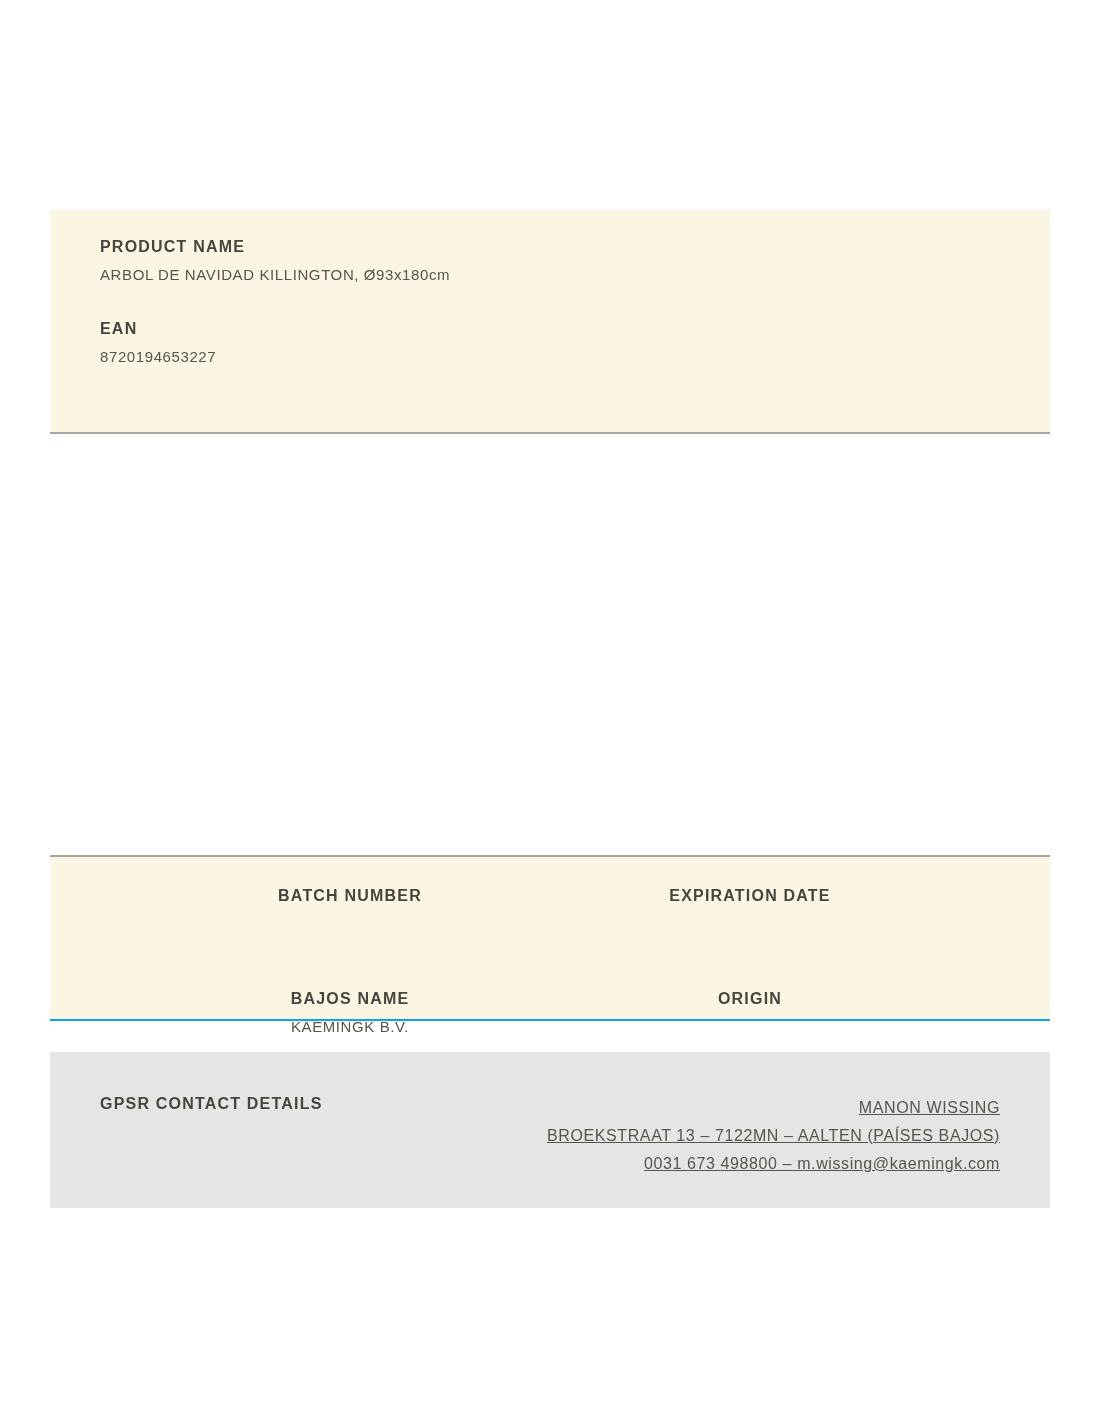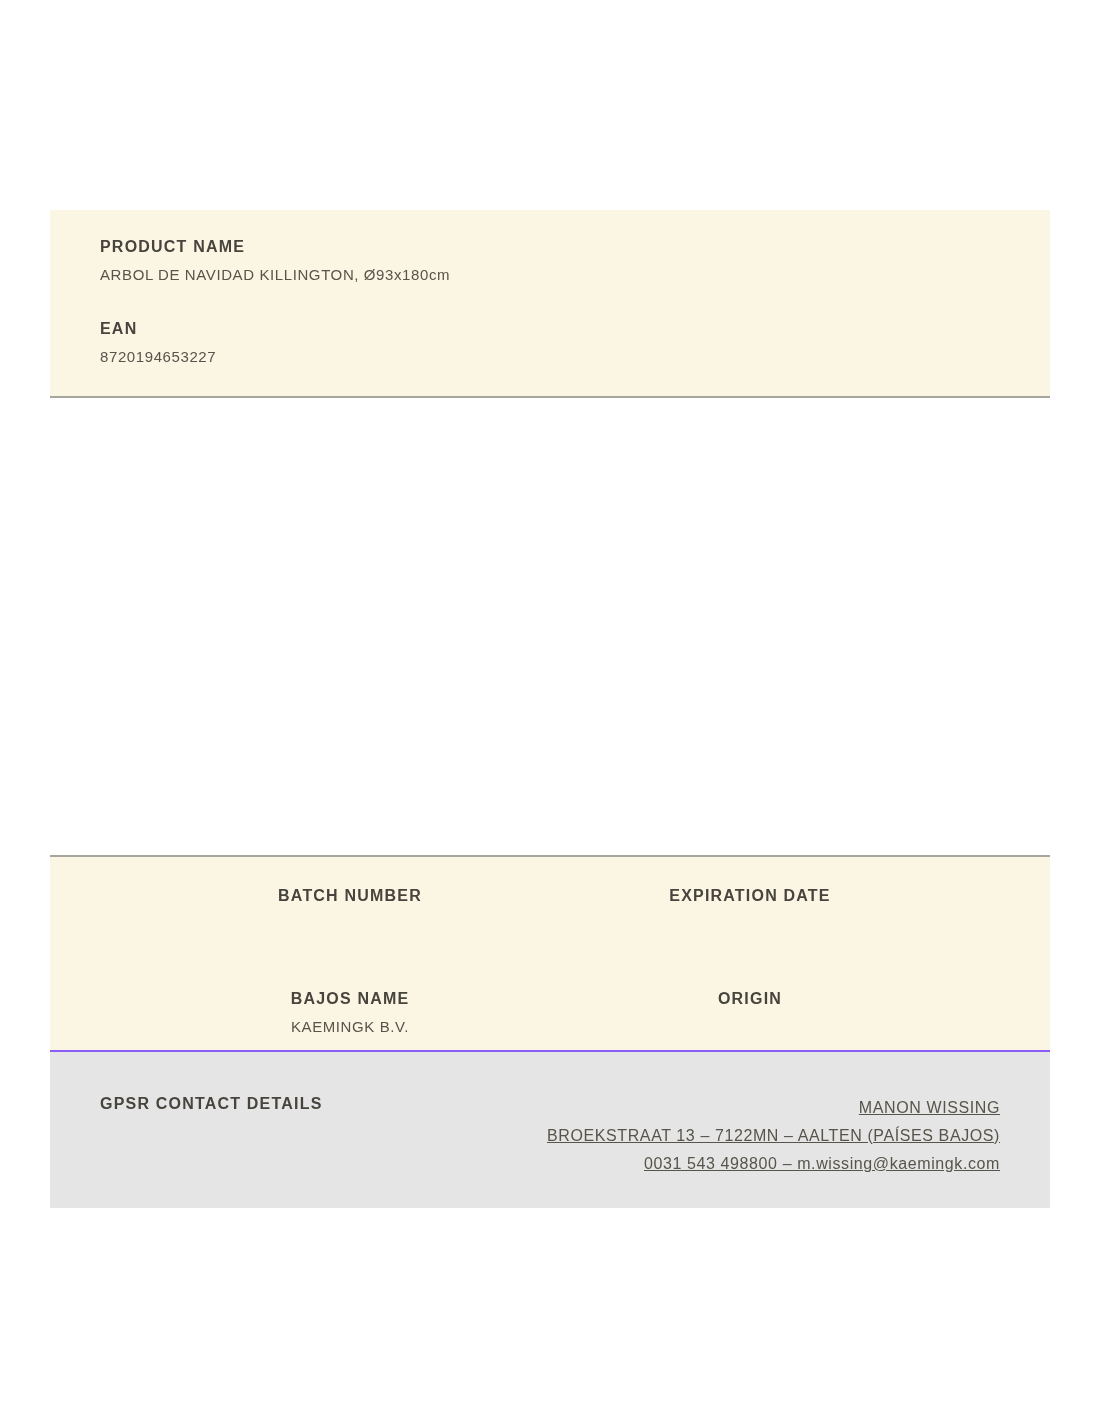--- a/index.html
+++ b/index.html
@@ -20,21 +20,21 @@
   }
   .panel {
     position: absolute;
     left: 50px;
     width: 1000px;
     background: #fbf6e4;
   }
   
   .panel-product {
     top: 210px;
-    height: 188px;
+    height: 224px;
     border-bottom: 2px solid #a7a69e;
     padding: 27px 50px 0 50px;
   }
   .field-label {
     font-size: 16px;
     font-weight: bold;
     letter-spacing: 1.2px;
     color: #46443d;
     line-height: 1.2;
   }
@@ -43,23 +43,23 @@
     letter-spacing: 0.6px;
     color: #57544b;
     line-height: 1.2;
     margin-top: 10px;
   }
   .field-gap { margin-top: 35px; }
 
   
   .panel-batch {
     top: 855px;
-    height: 197px;
+    height: 166px;
     border-top: 2px solid #a7a69e;
-    border-bottom: 2px solid #8b5cf6;
+    border-bottom: 2px solid #0ea5e9;
     padding: 29px 100px 0 100px;
     display: grid;
     grid-template-columns: 1fr 1fr;
     text-align: center;
   }
   .panel-batch .col { width: 100%; }
   .panel-batch .field-value { min-height: 19px; }
   .panel-batch .row2-label { margin-top: 55px; }
 
   
@@ -105,17 +105,17 @@
       <div class="field-value"></div>
       <div class="field-label row2-label">ORIGIN</div>
     </div>
   </section>
 
   <section class="panel panel-gpsr">
     <div class="field-label">GPSR CONTACT DETAILS</div>
     <div class="gpsr-lines">
       <span class="line">MANON WISSING</span>
       <span class="line">BROEKSTRAAT 13 – 7122MN – AALTEN (PAÍSES BAJOS)</span>
-      <span class="line">0031 543 498800 – m.wissing@kaemingk.com</span>
+      <span class="line">0031 673 498800 – m.wissing@kaemingk.com</span>
     </div>
   </section>
 
 </div>
 
 </body></html>

